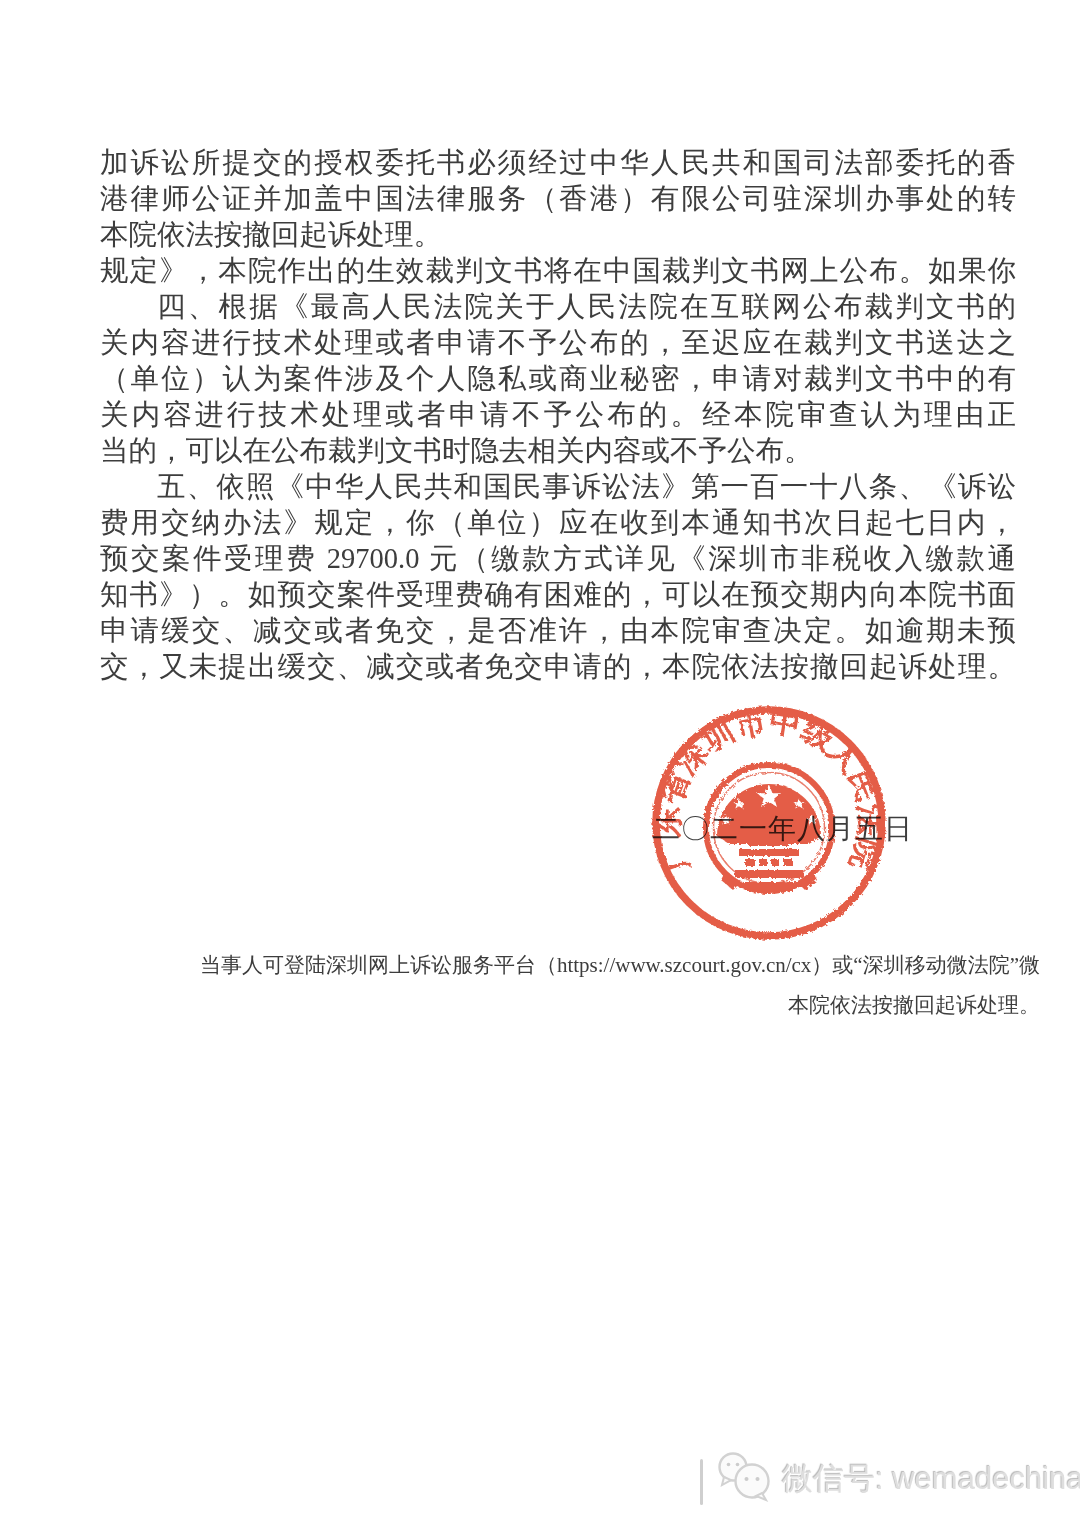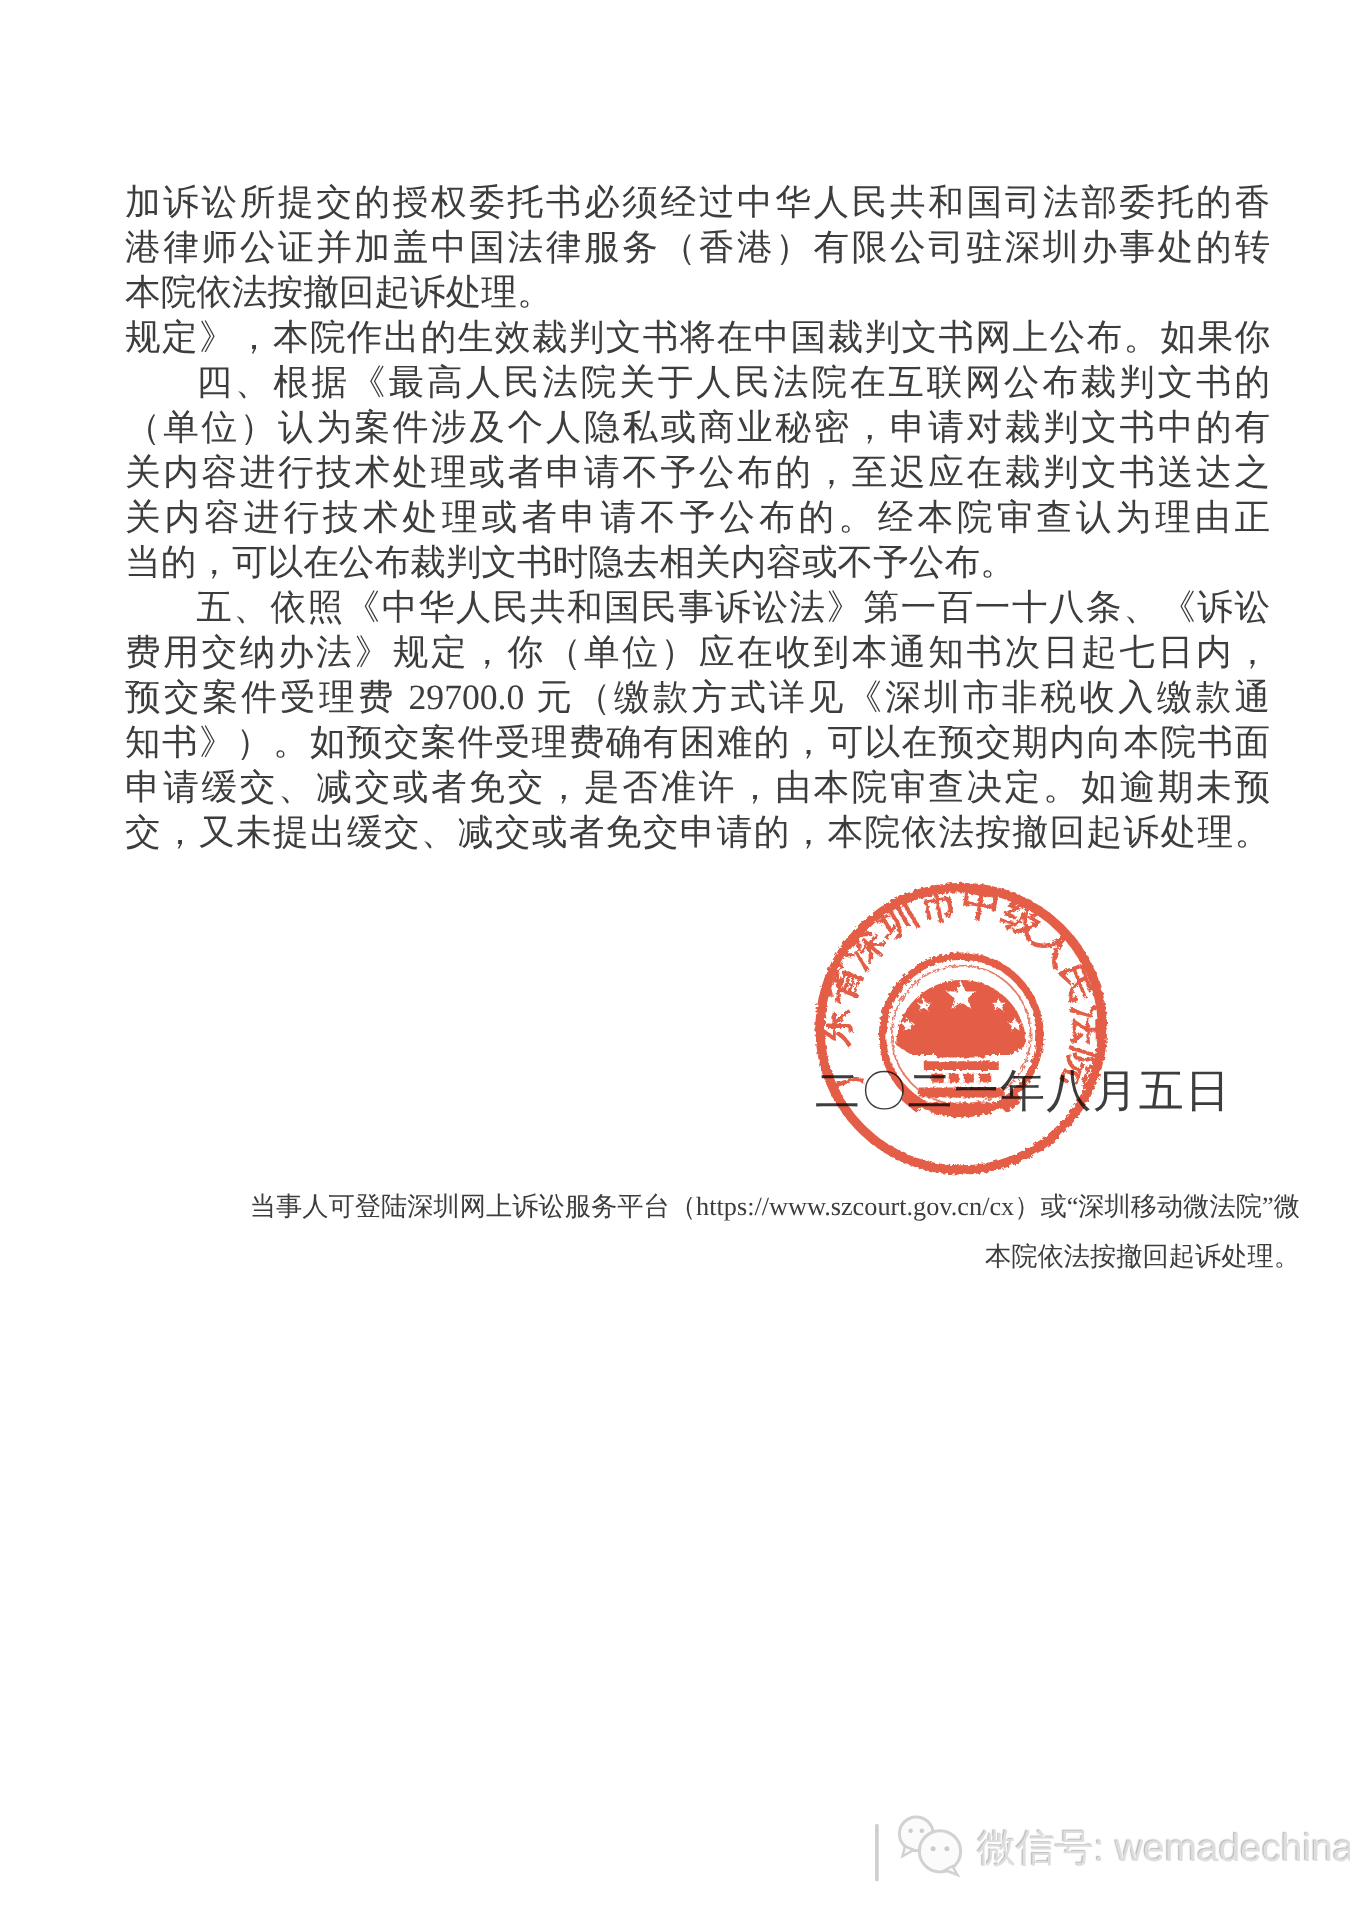--- a/index.html
+++ b/index.html
@@ -14,22 +14,22 @@
   .body-text{
     position:absolute;left:100px;top:145px;width:916px;
     font-size:28.5px;line-height:36px;color:#3d3d3d;
   }
   .line{display:block;text-align:justify;}
   .jl{text-align-last:justify;}
   .last{text-align-last:left;}
   .ind{text-indent:57px;}
   
   .date-line{
-    position:absolute;left:652px;top:856px;
-    font-size:36px;line-height:34px;letter-spacing:1px;
+    position:absolute;left:652px;top:812px;
+    font-size:28px;line-height:34px;letter-spacing:1px;
     color:#3d3d3d;z-index:3;mix-blend-mode:multiply;white-space:nowrap;
   }
   
   .seal{
     position:absolute;left:648px;top:702px;width:244px;height:248px;
     z-index:2;mix-blend-mode:multiply;opacity:.95;
   }
   
   .footer-note{
     position:absolute;left:100px;top:945px;width:940px;
@@ -56,22 +56,22 @@
 
 <div class="page">
 
   <div class="body-text">
     <span class="line jl">加诉讼所提交的授权委托书必须经过中华人民共和国司法部委托的香</span>
     <span class="line jl">港律师公证并加盖中国法律服务（香港）有限公司驻深圳办事处的转</span>
     <span class="line last">本院依法按撤回起诉处理。</span>
 
     <span class="line jl">规定》，本院作出的生效裁判文书将在中国裁判文书网上公布。如果你</span>
     <span class="line jl ind">四、根据《最高人民法院关于人民法院在互联网公布裁判文书的</span>
+    <span class="line jl">关内容进行技术处理或者申请不予公布的，至迟应在裁判文书送达之</span>
     <span class="line jl">（单位）认为案件涉及个人隐私或商业秘密，申请对裁判文书中的有</span>
-    <span class="line jl">关内容进行技术处理或者申请不予公布的，至迟应在裁判文书送达之</span>
     <span class="line jl">关内容进行技术处理或者申请不予公布的。经本院审查认为理由正</span>
     <span class="line last">当的，可以在公布裁判文书时隐去相关内容或不予公布。</span>
 
     <span class="line jl ind">五、依照《中华人民共和国民事诉讼法》第一百一十八条、《诉讼</span>
     <span class="line jl">费用交纳办法》规定，你（单位）应在收到本通知书次日起七日内，</span>
     <span class="line jl">预交案件受理费 29700.0 元（缴款方式详见《深圳市非税收入缴款通</span>
     <span class="line jl">知书》）。如预交案件受理费确有困难的，可以在预交期内向本院书面</span>
     <span class="line jl">申请缓交、减交或者免交，是否准许，由本院审查决定。如逾期未预</span>
     <span class="line jl">交，又未提出缓交、减交或者免交申请的，本院依法按撤回起诉处理。</span>
   </div>

